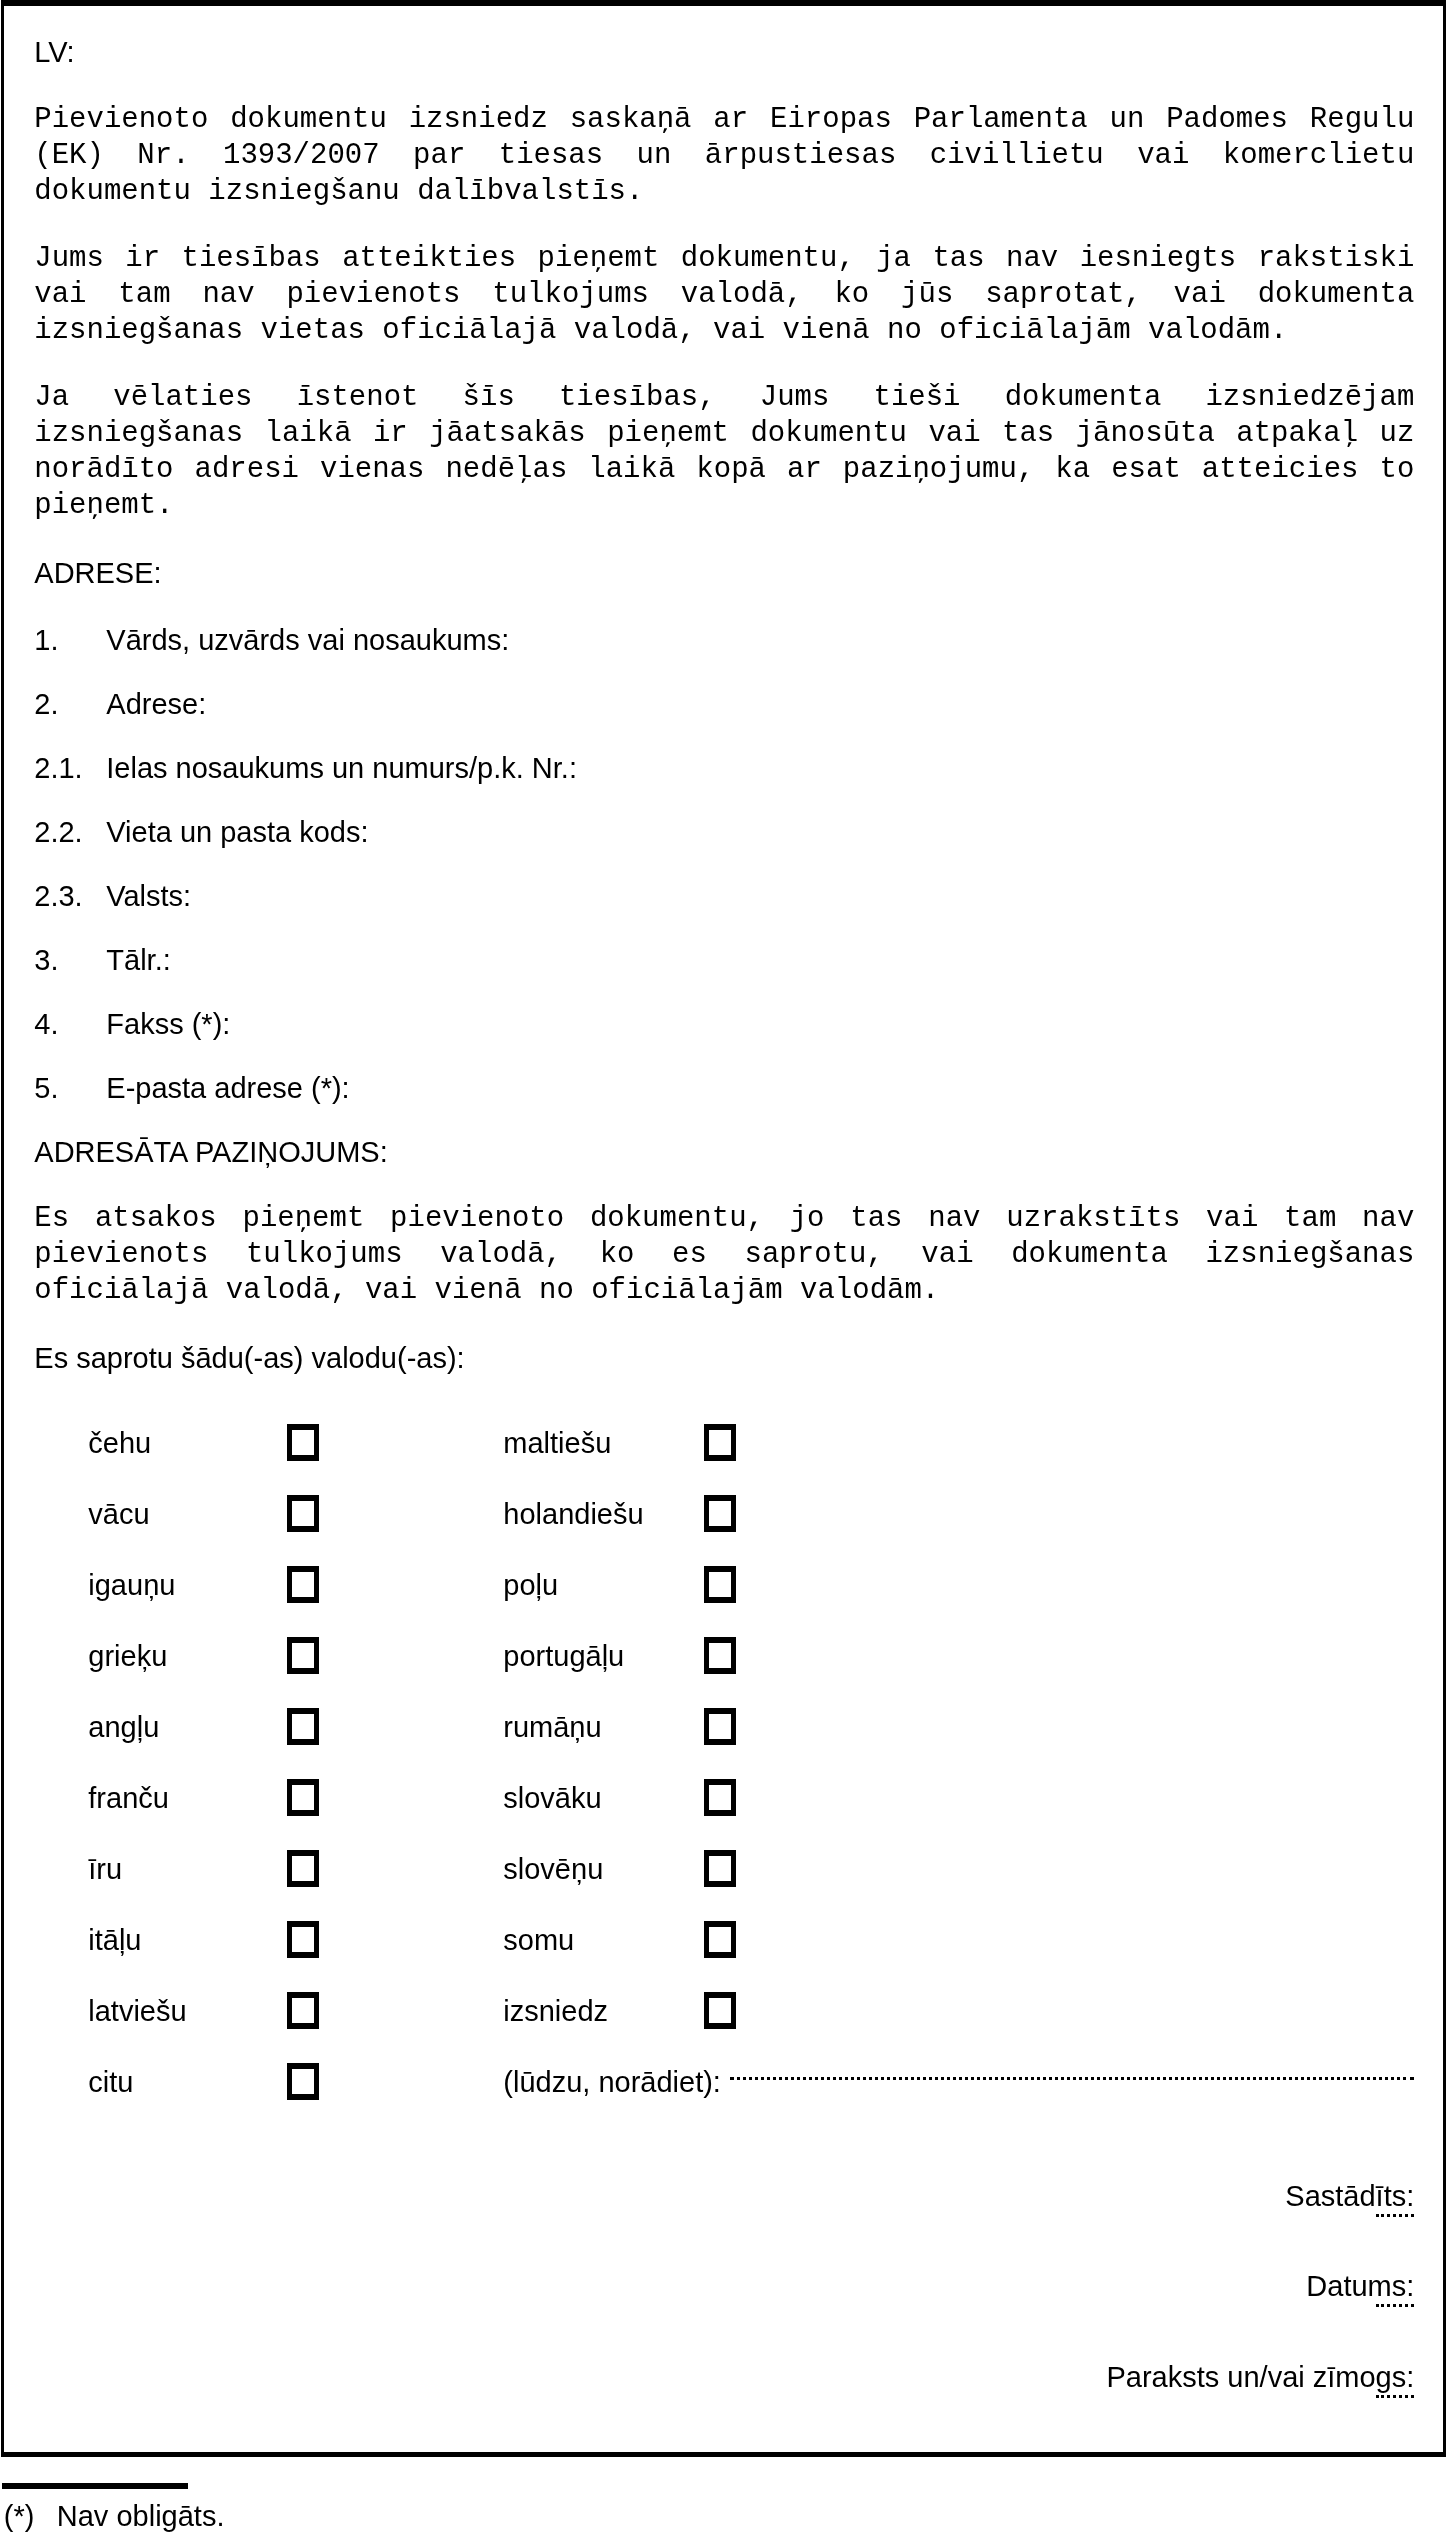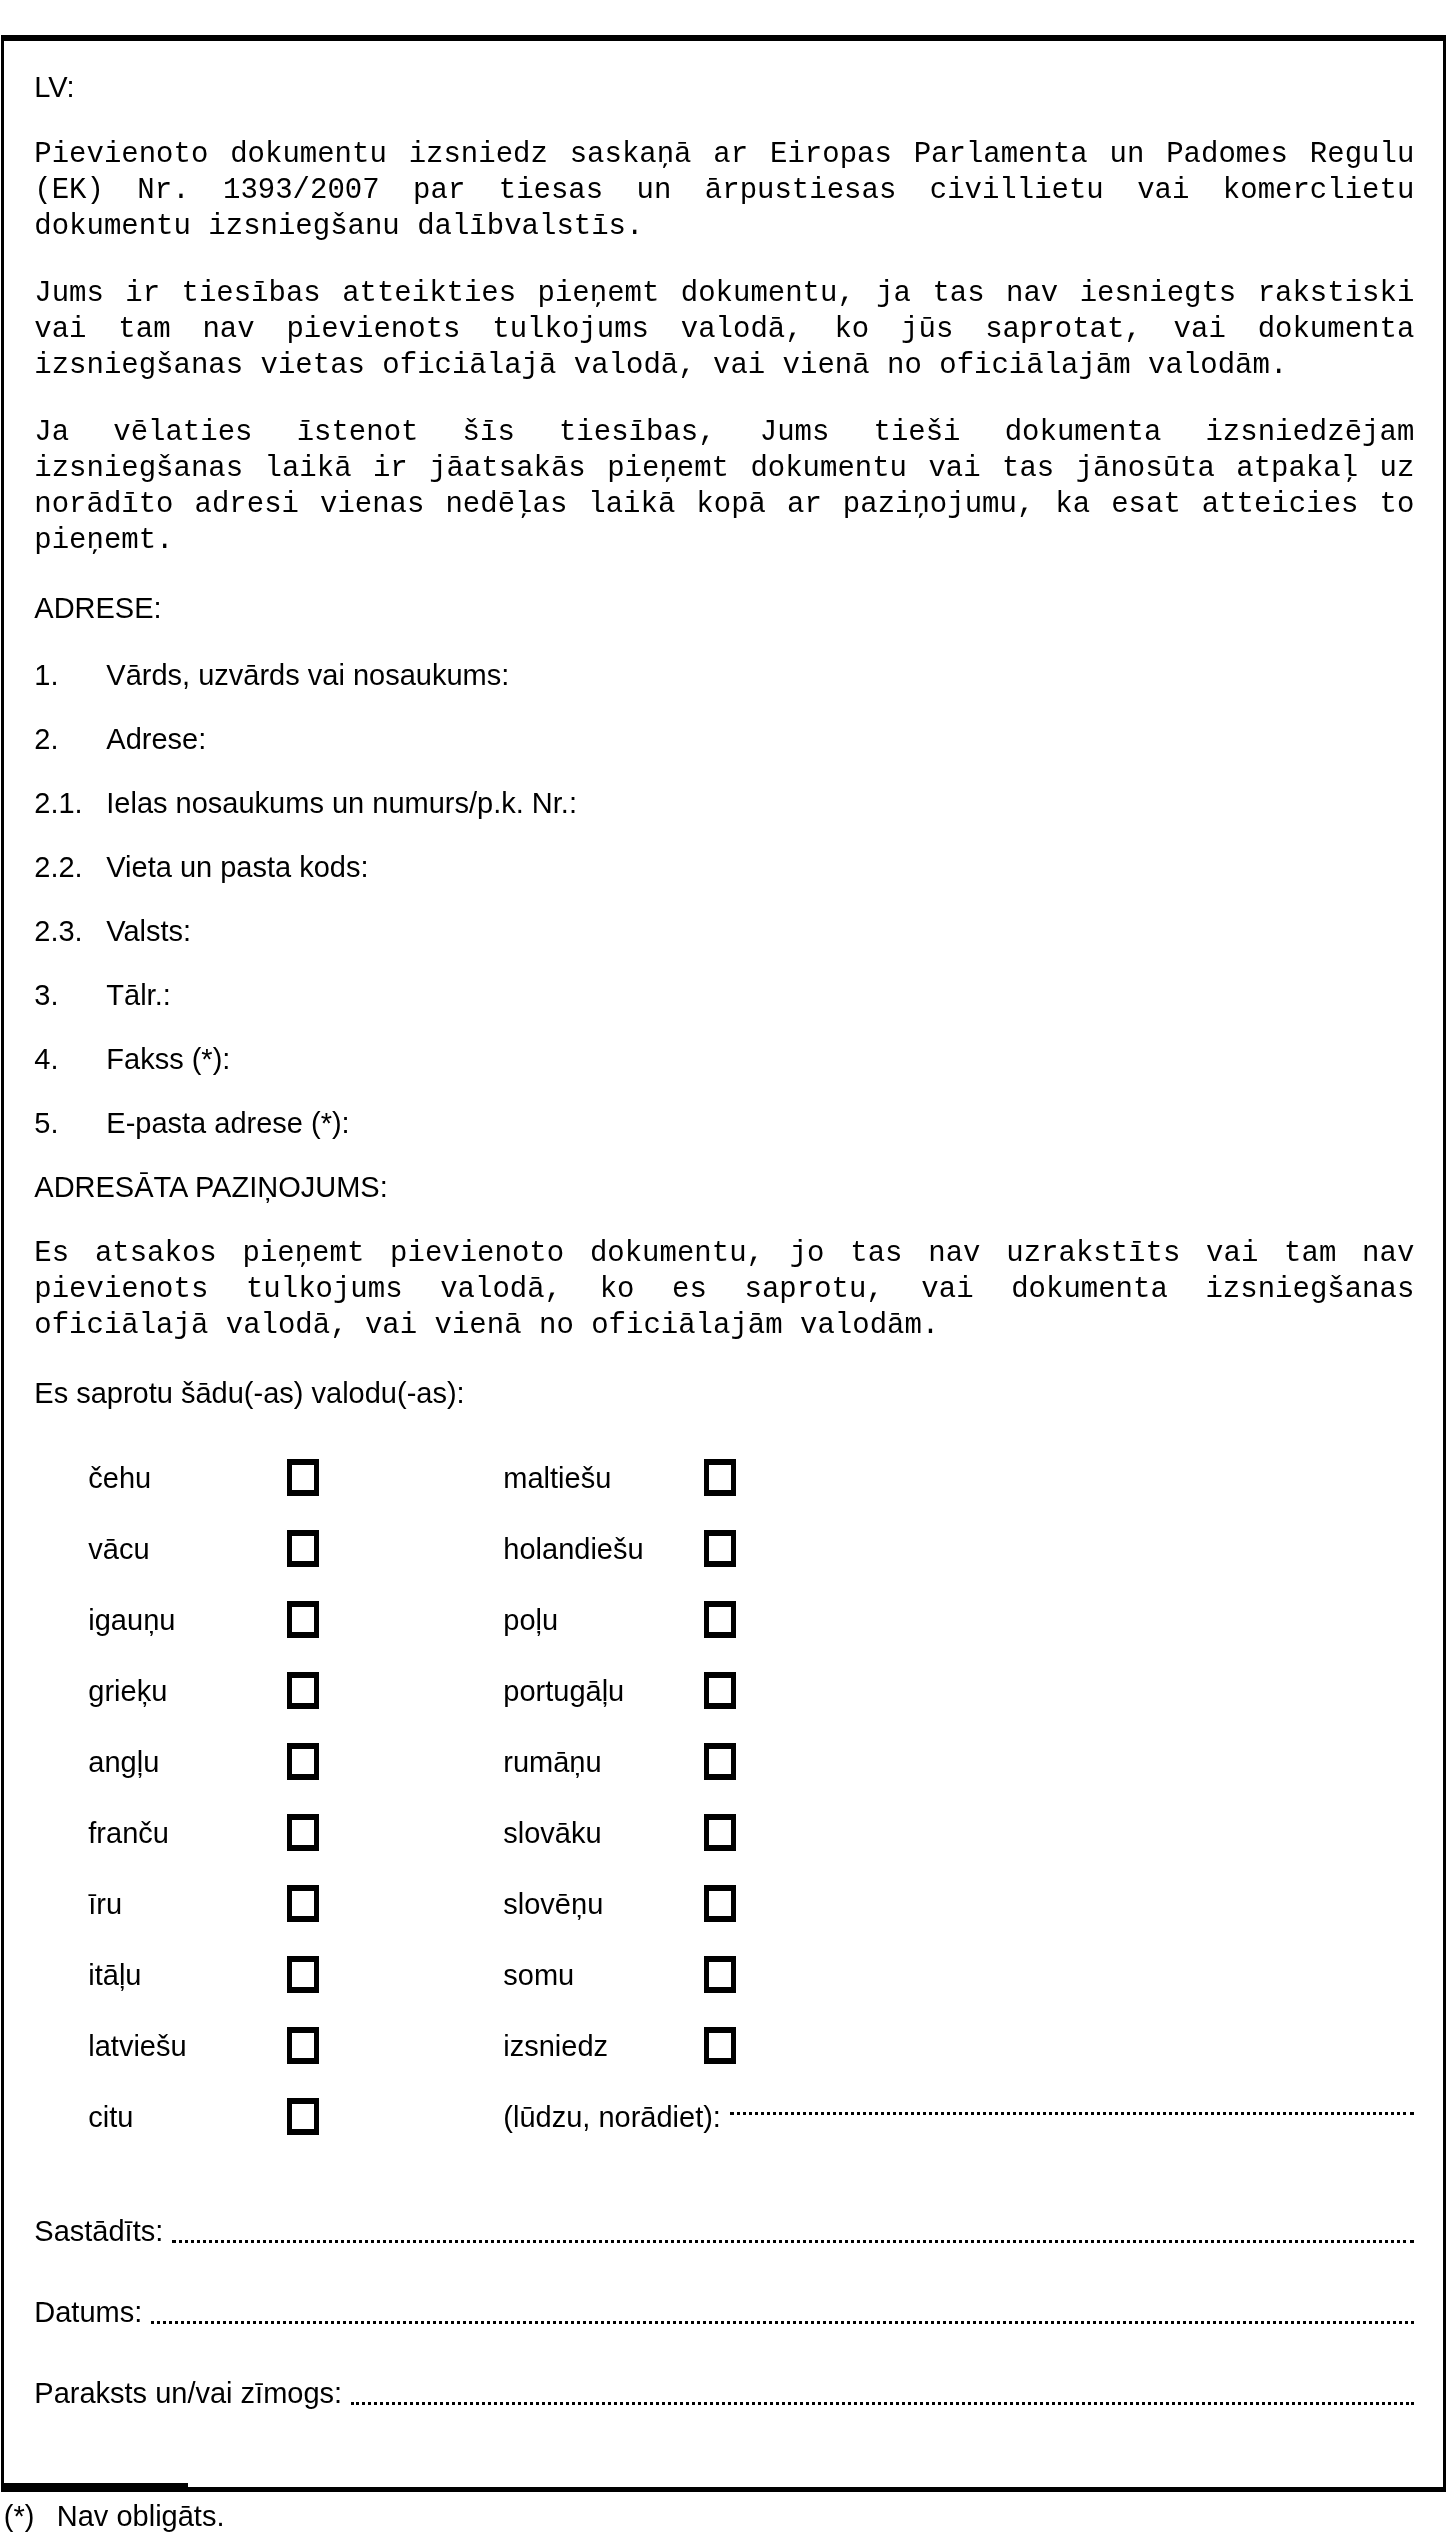--- a/index.html
+++ b/index.html
@@ -20,21 +20,20 @@
     top: 0;
     left: 1.3px;
     width: 1445px;
     height: 2457px;
     box-sizing: border-box;
     border: 3.8px solid #000;
     border-top-width: 6.4px;
     border-bottom-width: 5.7px;
     padding: 28px 29px 0 30px;
     overflow: hidden;
-    margin-top: 35px;
   }
   .lang-label { margin: 0 0 32px 0; }
   .para { margin: 0 0 31px 0; text-align: justify; font-family: Liberation Mono, monospace; }
   .heading { margin: 0 0 31px 0; }
   
   .addr-list { margin: 0; padding: 0; }
   .addr-item { display: flex; margin: 0 0 28px 0; }
   .addr-num { flex: 0 0 72px; }
   .addr-label { flex: 1; }
   
@@ -66,21 +65,21 @@
   .note-text { white-space: nowrap; }
   
   .leader {
     flex: 1 1 auto;
     border-bottom: 3.2px dotted #000;
     margin: 0 0 6.4px 9px;
     min-width: 38px;
   }
   
   .fill-fields { margin-top: 61px; }
-  .fill-row { display: flex; align-items: flex-end; margin: 0 0 45px 0; }
+  .fill-row { display: flex; align-items: flex-end; margin: 0 0 45px 0; flex-direction: column; }
   .fill-label { white-space: nowrap; }
   
   .footnote-rule {
     position: absolute;
     top: 2483px;
     left: 1.9px;
     width: 186px;
     height: 5.7px;
     background: #000;
   }

